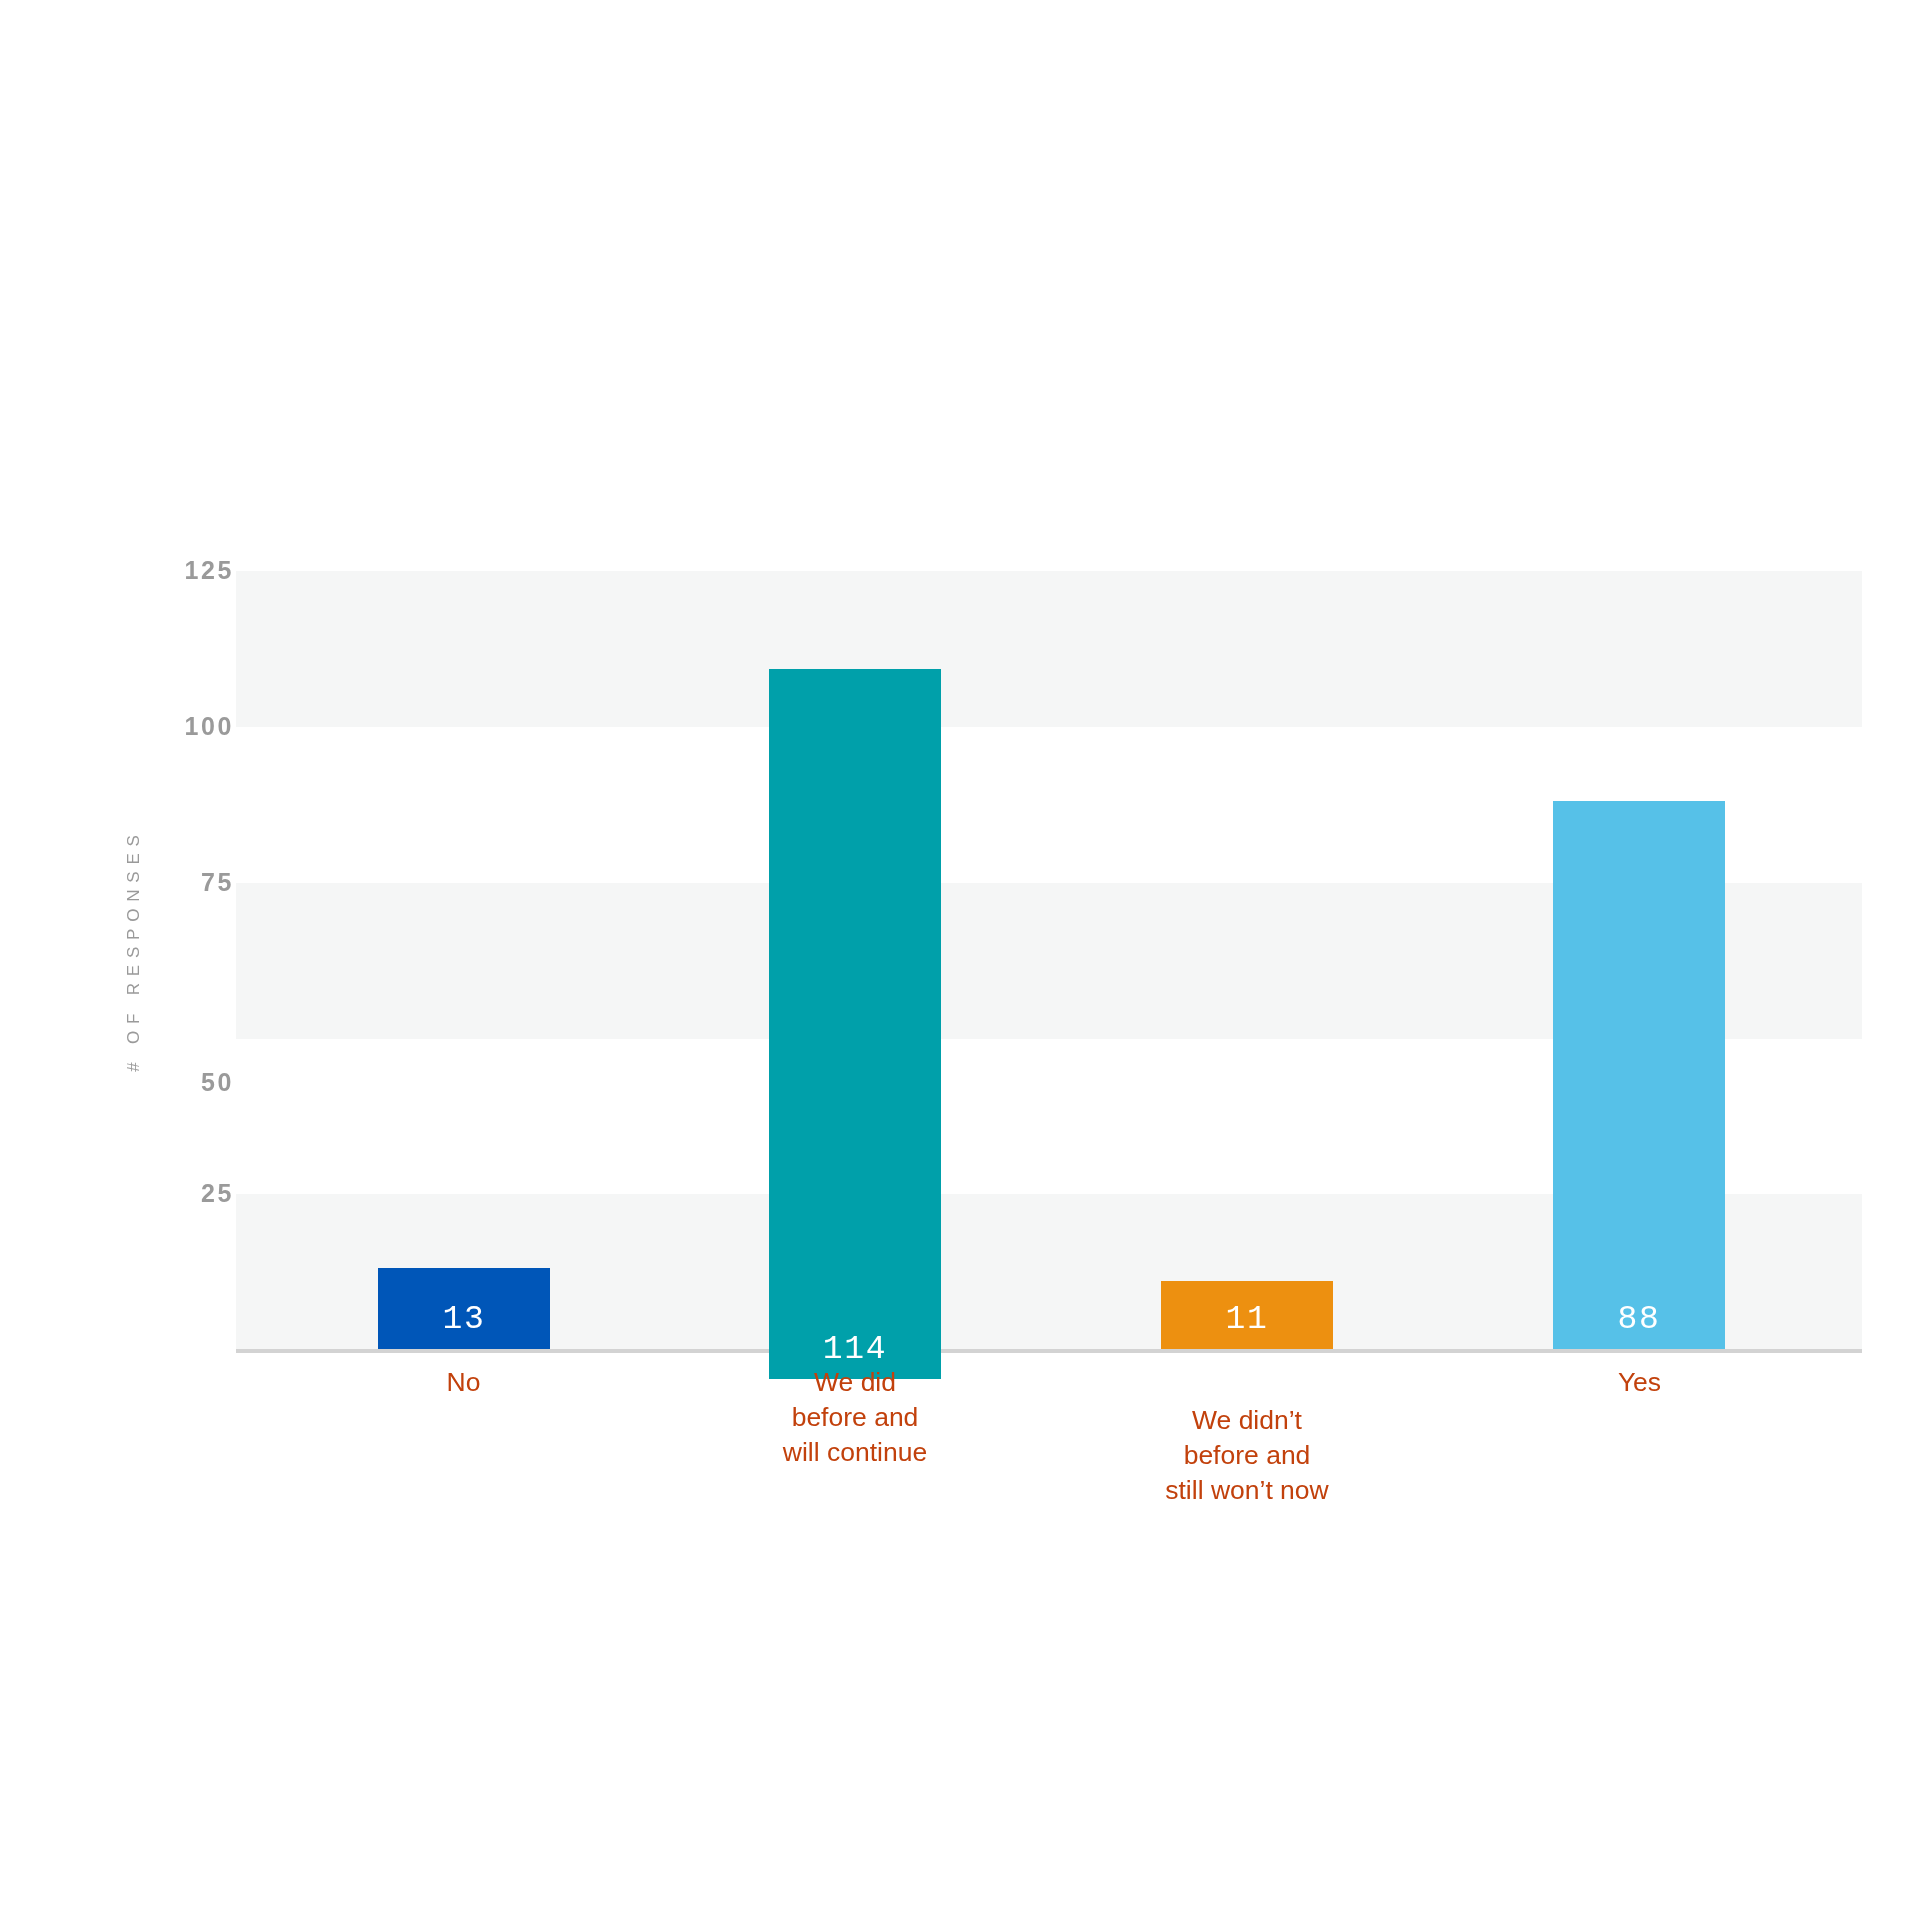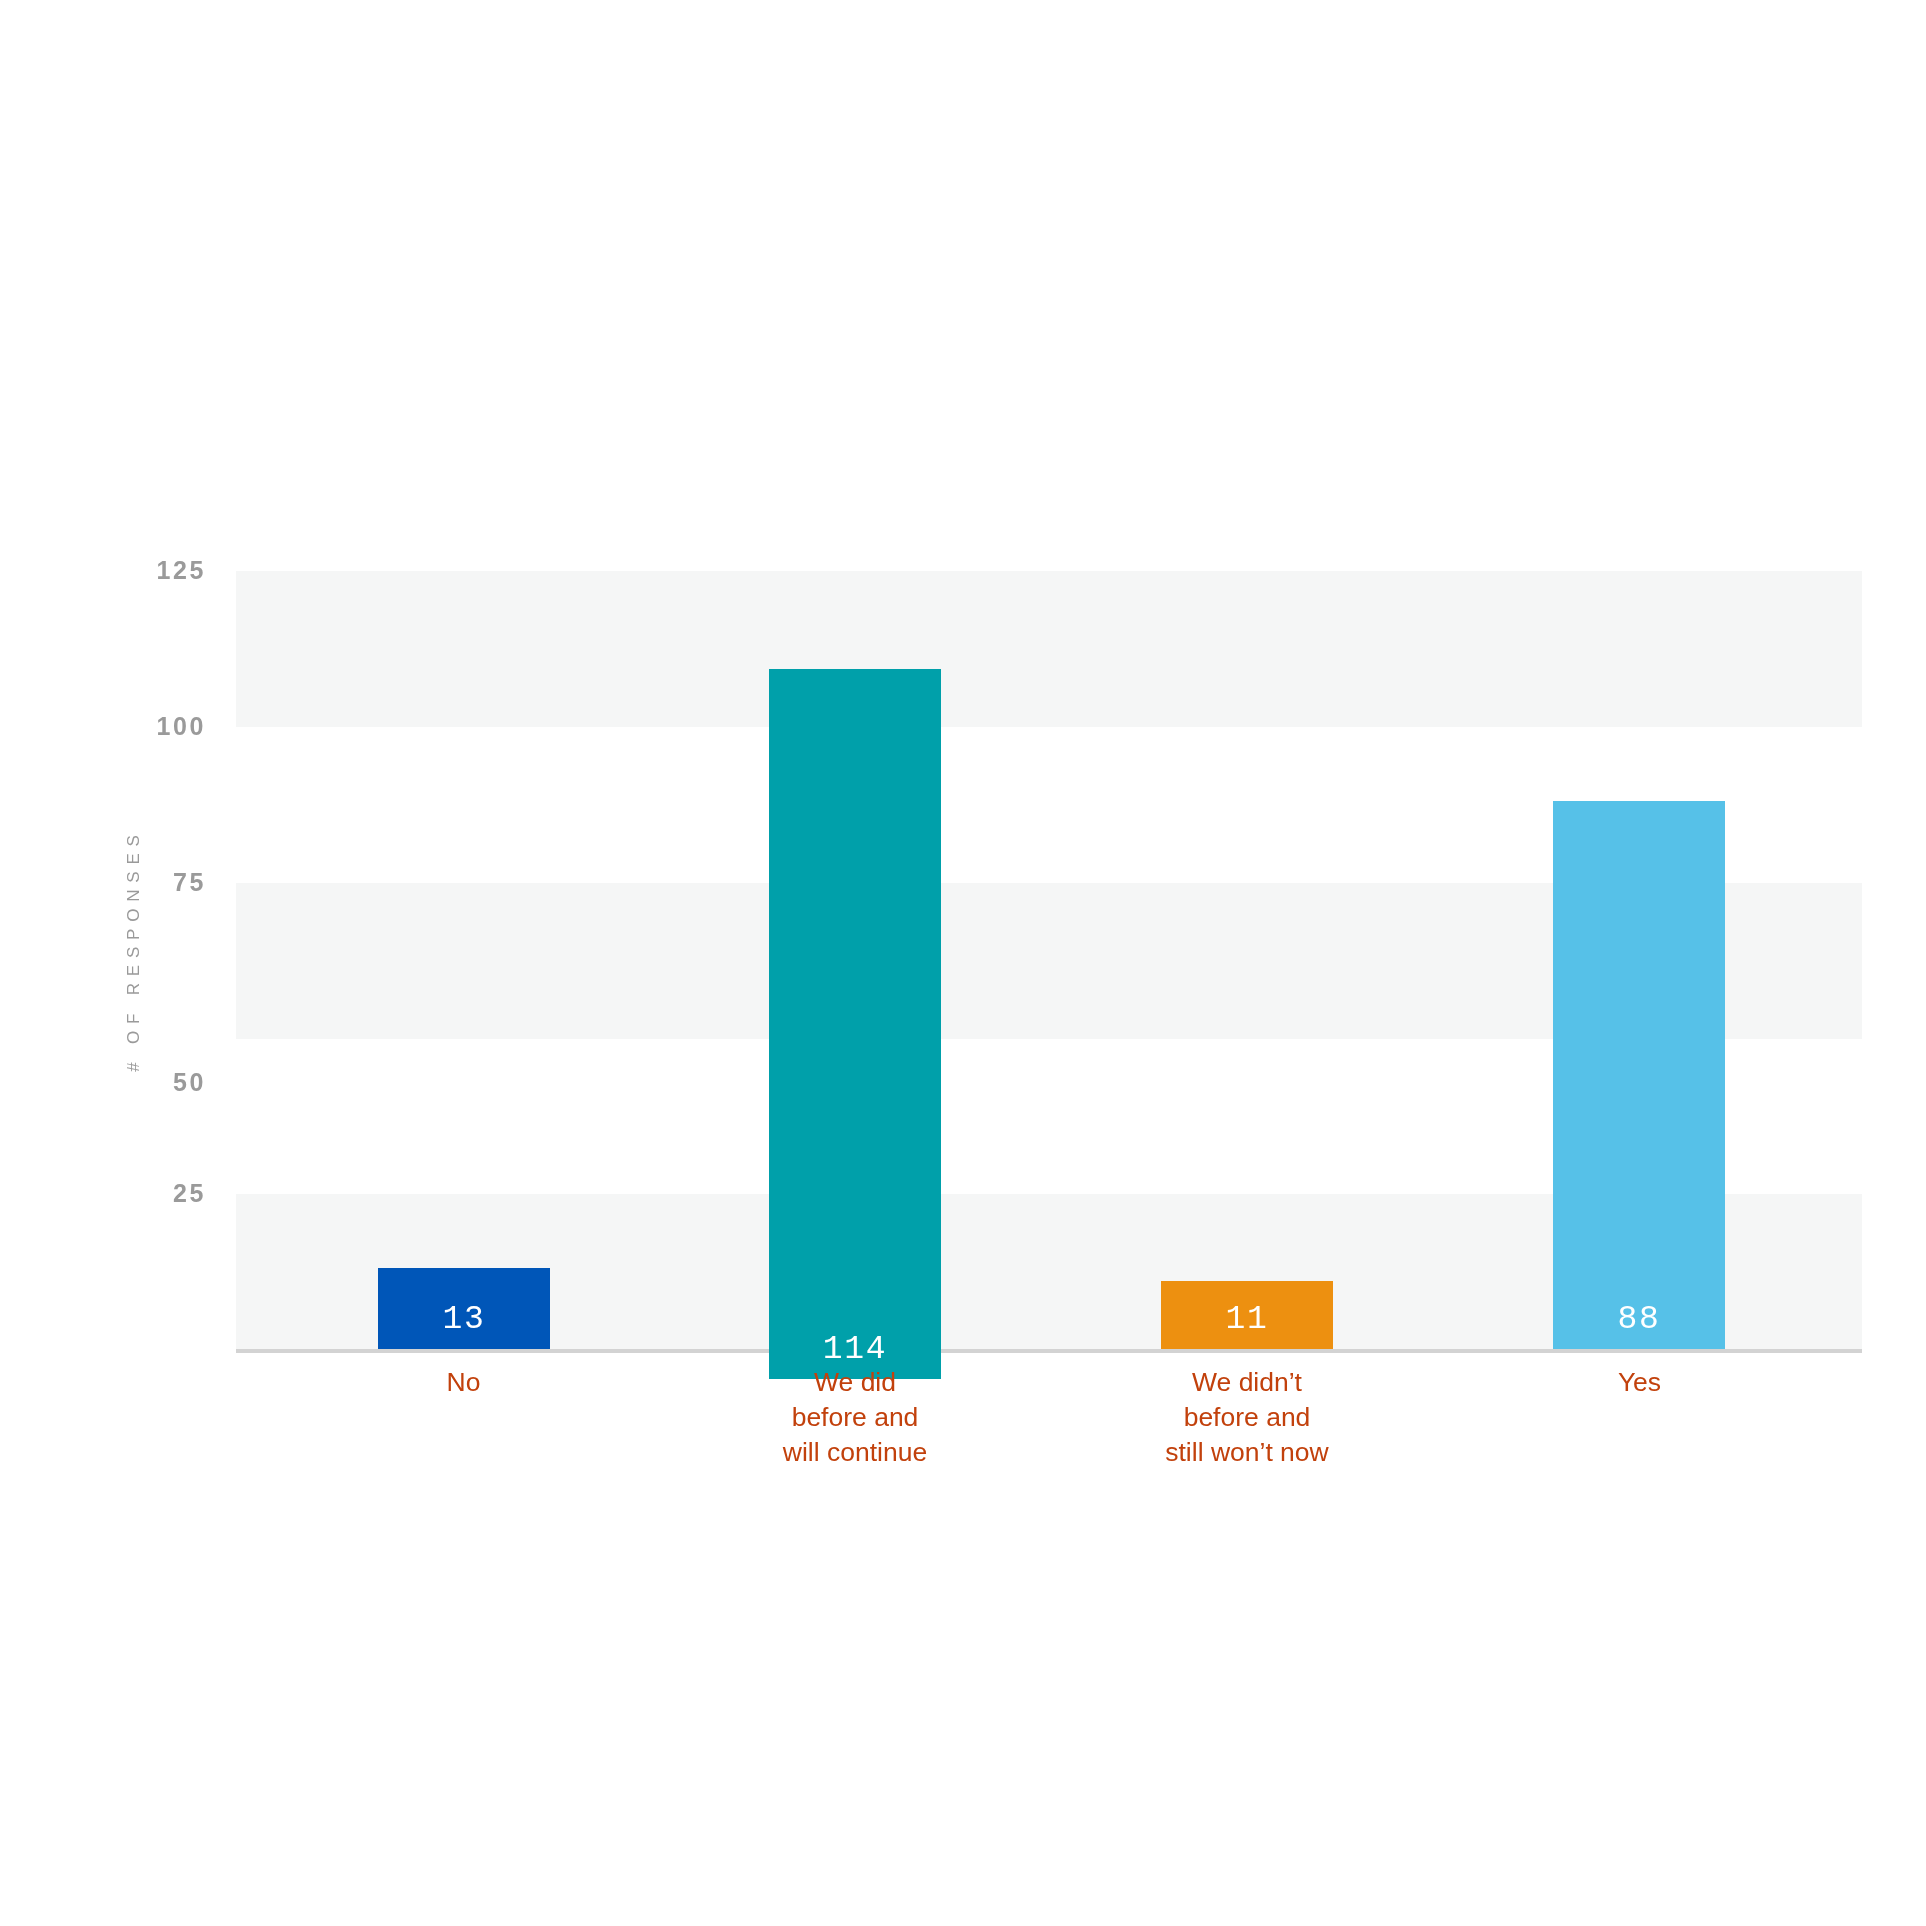--- a/index.html
+++ b/index.html
@@ -50,21 +50,21 @@
     width: 86px;
     text-align: right;
     font-size: 25px;
     letter-spacing: 2.6px;
     color: #9a9a9a;
     font-weight: 600;
     line-height: 1;
   }
   .y-ticks-col {
     position: absolute;
-    left: 108px;
+    left: 136px;
     top: 0;
     width: 98px;
     height: 1926px;
   }
 
   
   .plot-area {
     position: absolute;
     left: 236px;
     top: 571px;
@@ -165,19 +165,19 @@
 
     <div class="bar" style="left:1553px; width:172px; top:801px; height:548px; background:#56c1e8;">
       <div class="bar-value">88</div>
     </div>
   </div>
 
   <div class="x-label" style="left:335px; width:257px;">No</div>
   <div class="x-label" style="left:705px; width:300px;">We did
 before and
 will continue</div>
-  <div class="x-label" style="left:1097px; width:300px;">We didn’t
+  <div class="x-label" style="left:1097px; width:300px;margin-top:38px;">We didn’t
 before and
 still won’t now</div>
   <div class="x-label" style="left:1511px; width:257px;">Yes</div>
 
 </div>
 
 
 </body></html>

